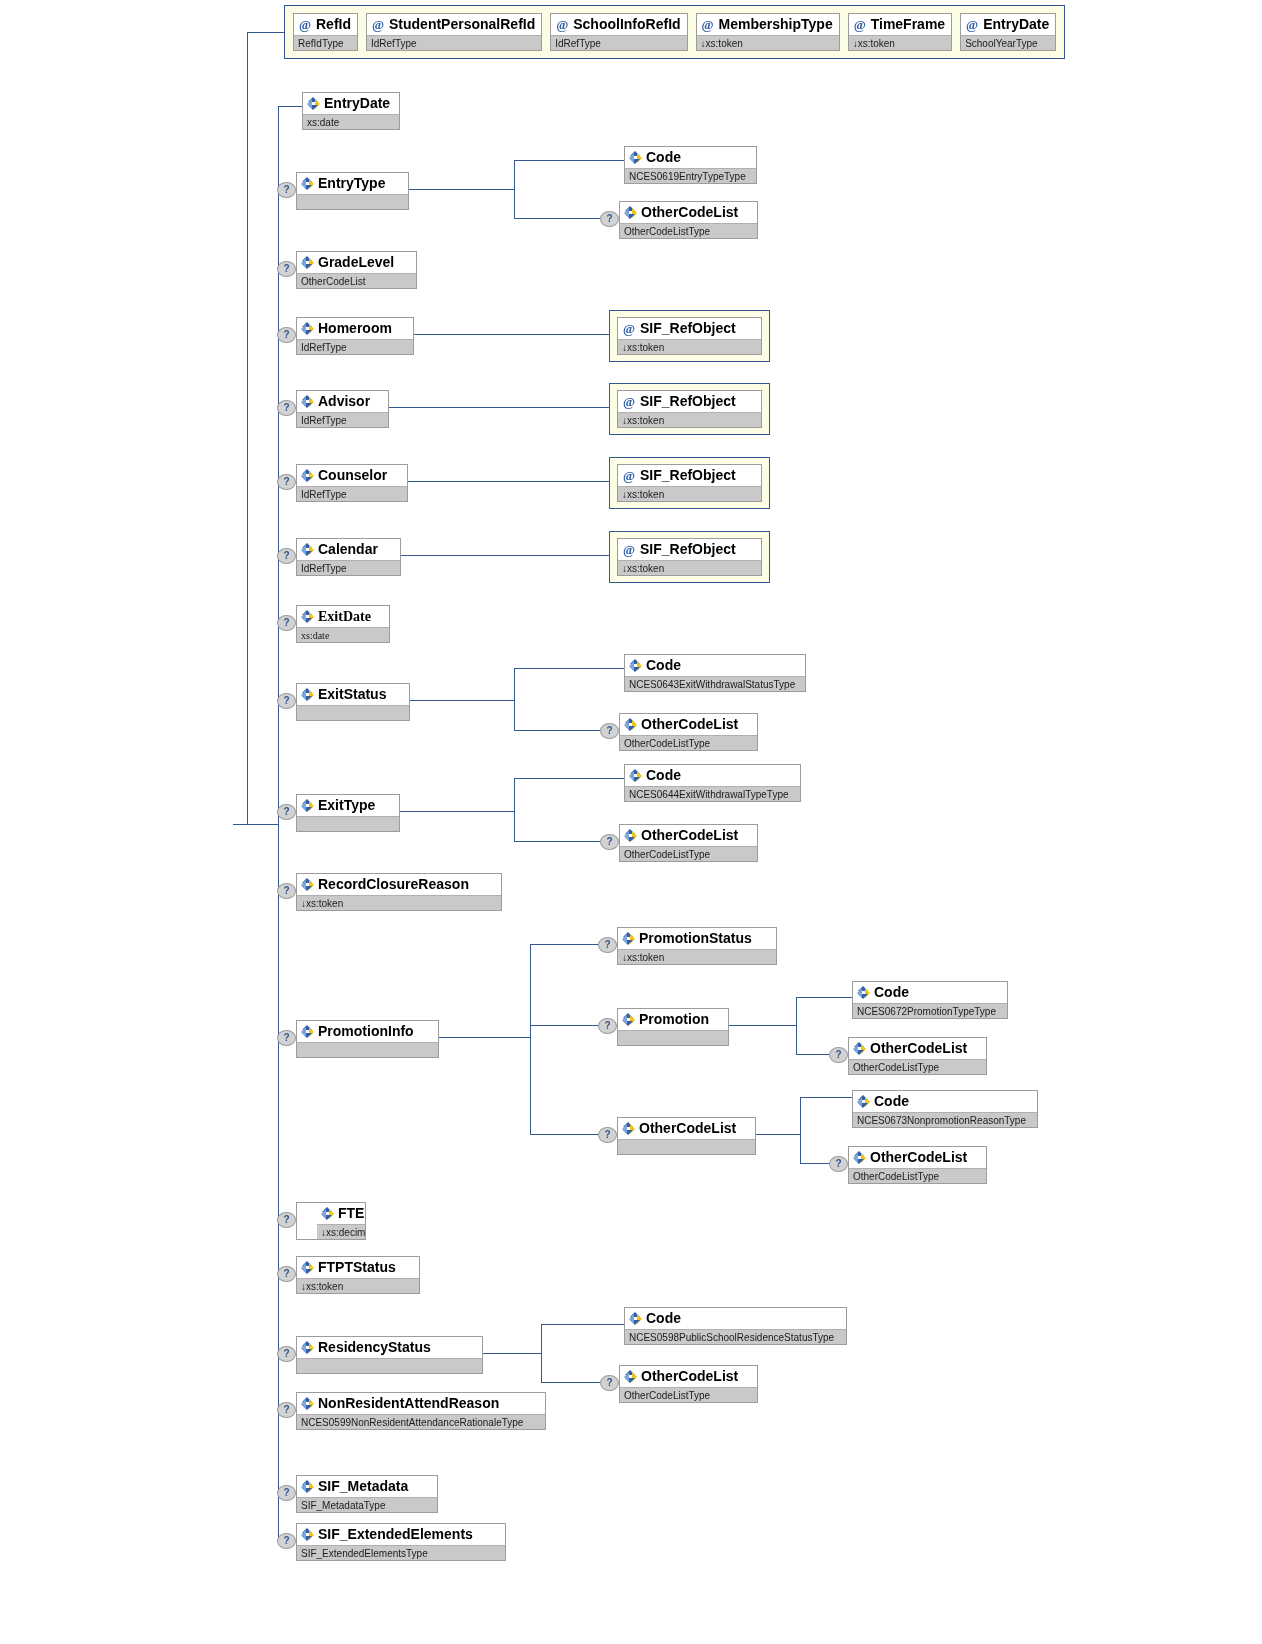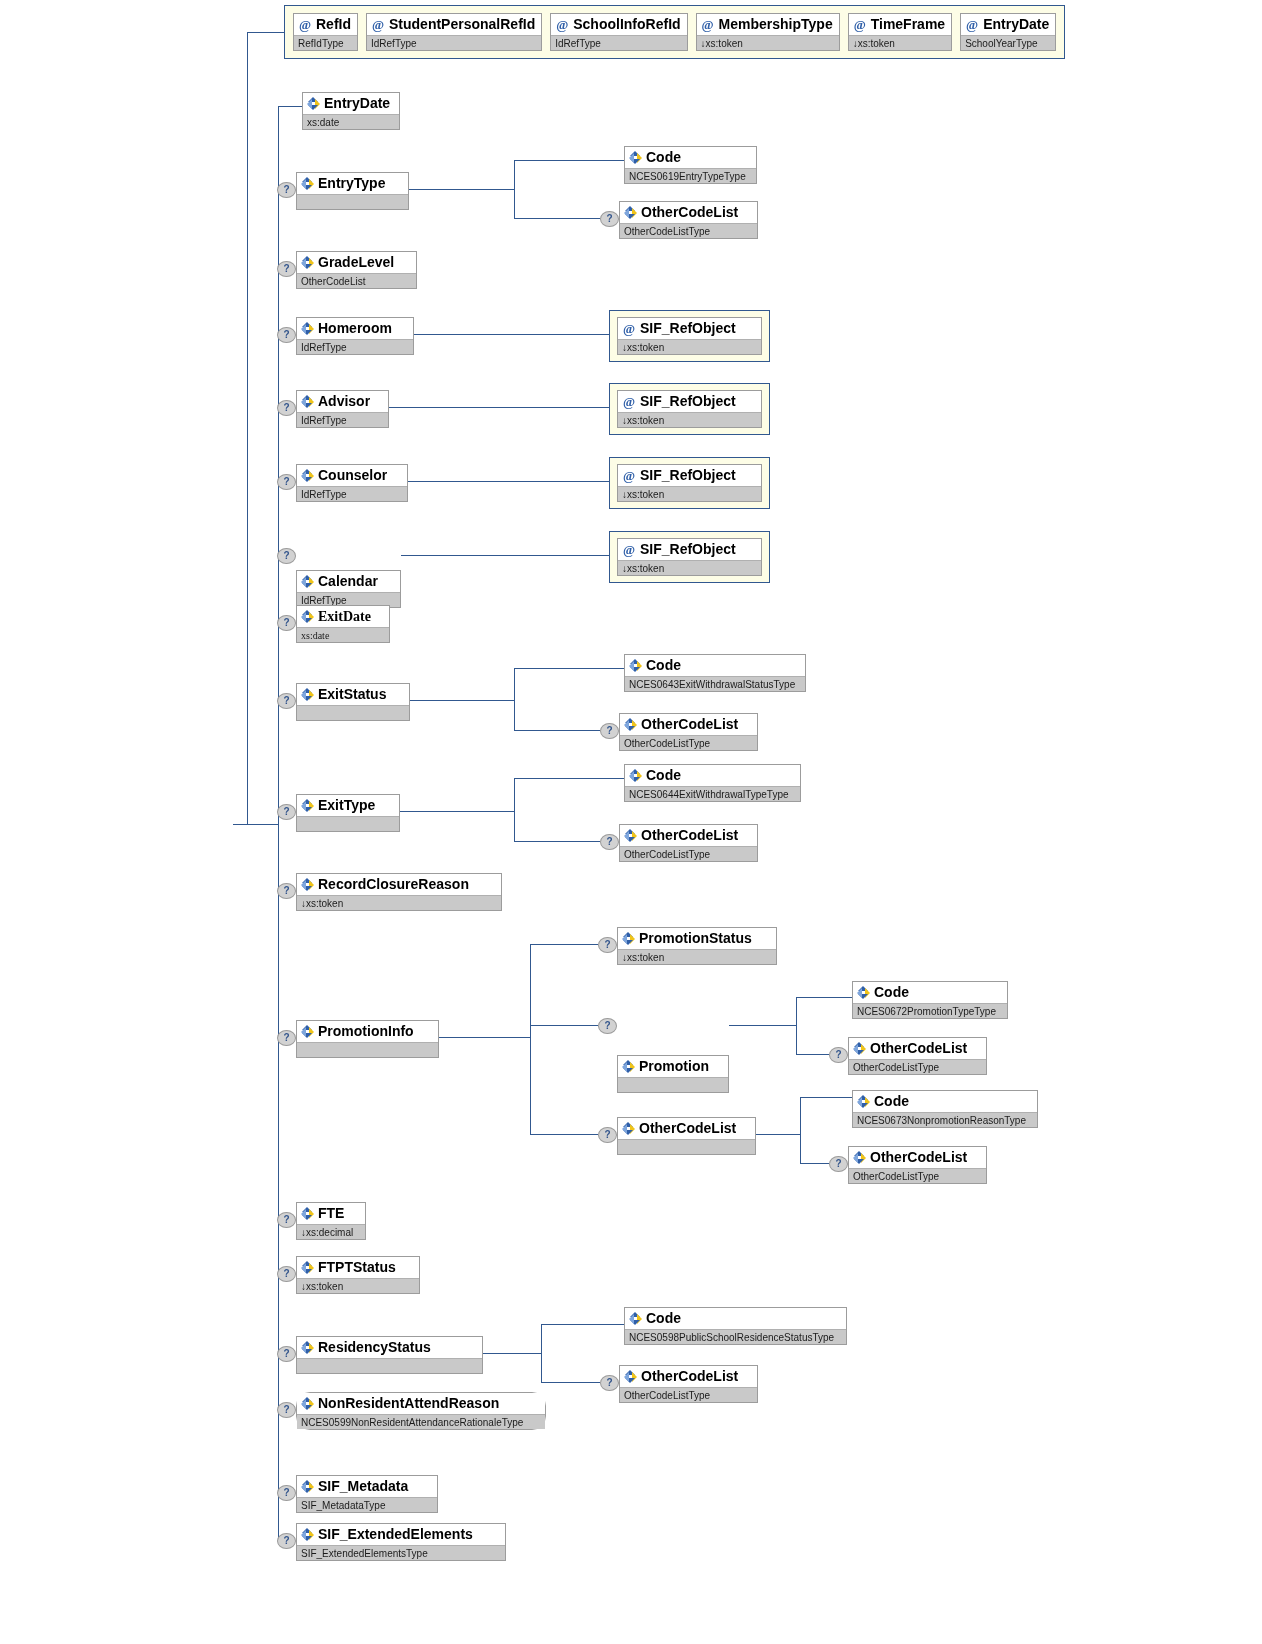--- a/index.html
+++ b/index.html
@@ -386,21 +386,21 @@
     <div class="node" style="width:145px;">
       <div class="nhead">
         <span class="aicon">@</span>
         <span>SIF_RefObject</span>
       </div>
       <div class="ntype">↓xs:token</div>
     </div>
   </div>
 
   <div class="qmark" style="left:277px;top:548px;">?</div>
-  <div class="node" style="left:296px;top:538px;width:105px;margin-top:32px;">
+  <div class="node" style="left:296px;top:538px;width:105px;">
     <div class="nhead">
       <span class="eicon">
           <i class="q1"></i>
           <i class="q2"></i>
           <i class="q3"></i>
           <i class="q4"></i>
         </span>
       <span>Calendar</span>
     </div>
     <div class="ntype">IdRefType</div>
@@ -543,21 +543,21 @@
           <i class="q2"></i>
           <i class="q3"></i>
           <i class="q4"></i>
         </span>
       <span>PromotionStatus</span>
     </div>
     <div class="ntype">↓xs:token</div>
   </div>
 
   <div class="qmark" style="left:598px;top:1018px;">?</div>
-  <div class="node" style="left:617px;top:1008px;width:112px;margin-top:47px;">
+  <div class="node" style="left:617px;top:1008px;width:112px;">
     <div class="nhead">
       <span class="eicon">
           <i class="q1"></i>
           <i class="q2"></i>
           <i class="q3"></i>
           <i class="q4"></i>
         </span>
       <span>Promotion</span>
     </div>
     <div class="ntype"></div>
@@ -621,21 +621,21 @@
           <i class="q2"></i>
           <i class="q3"></i>
           <i class="q4"></i>
         </span>
       <span>OtherCodeList</span>
     </div>
     <div class="ntype">OtherCodeListType</div>
   </div>
 
   <div class="qmark" style="left:277px;top:1212px;">?</div>
-  <div class="node" style="left:296px;top:1202px;width:70px;">
+  <div class="node" style="left:296px;top:1202px;width:70px;padding-left:20px;">
     <div class="nhead">
       <span class="eicon">
           <i class="q1"></i>
           <i class="q2"></i>
           <i class="q3"></i>
           <i class="q4"></i>
         </span>
       <span>FTE</span>
     </div>
     <div class="ntype">↓xs:decimal</div>
@@ -688,21 +688,21 @@
           <i class="q2"></i>
           <i class="q3"></i>
           <i class="q4"></i>
         </span>
       <span>OtherCodeList</span>
     </div>
     <div class="ntype">OtherCodeListType</div>
   </div>
 
   <div class="qmark" style="left:277px;top:1402px;">?</div>
-  <div class="node" style="left:296px;top:1392px;width:250px;border-radius:14px;">
+  <div class="node" style="left:296px;top:1392px;width:250px;">
     <div class="nhead">
       <span class="eicon">
           <i class="q1"></i>
           <i class="q2"></i>
           <i class="q3"></i>
           <i class="q4"></i>
         </span>
       <span>NonResidentAttendReason</span>
     </div>
     <div class="ntype">NCES0599NonResidentAttendanceRationaleType</div>

